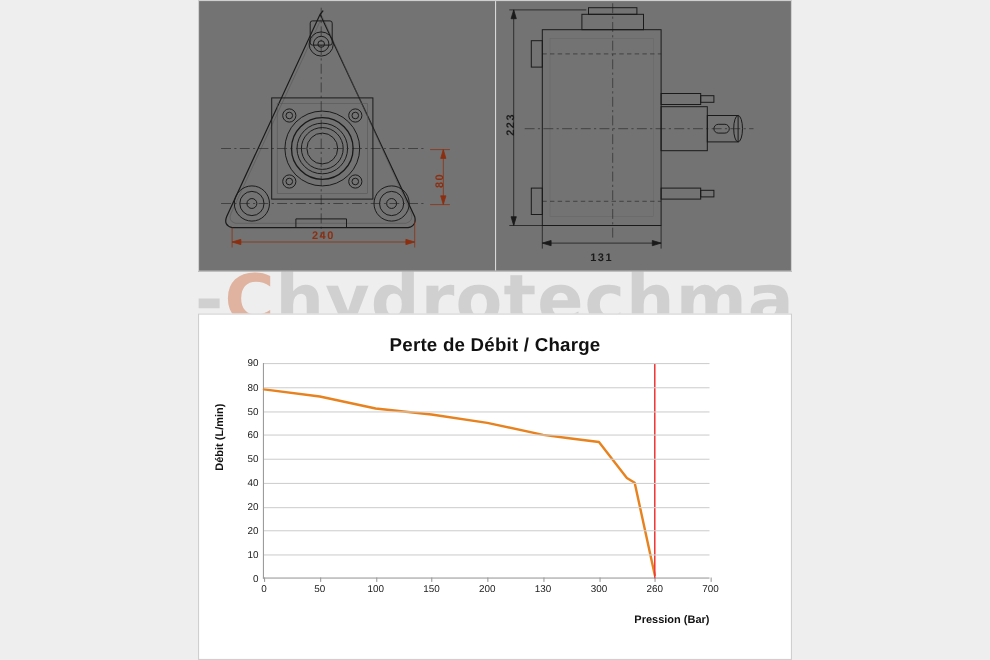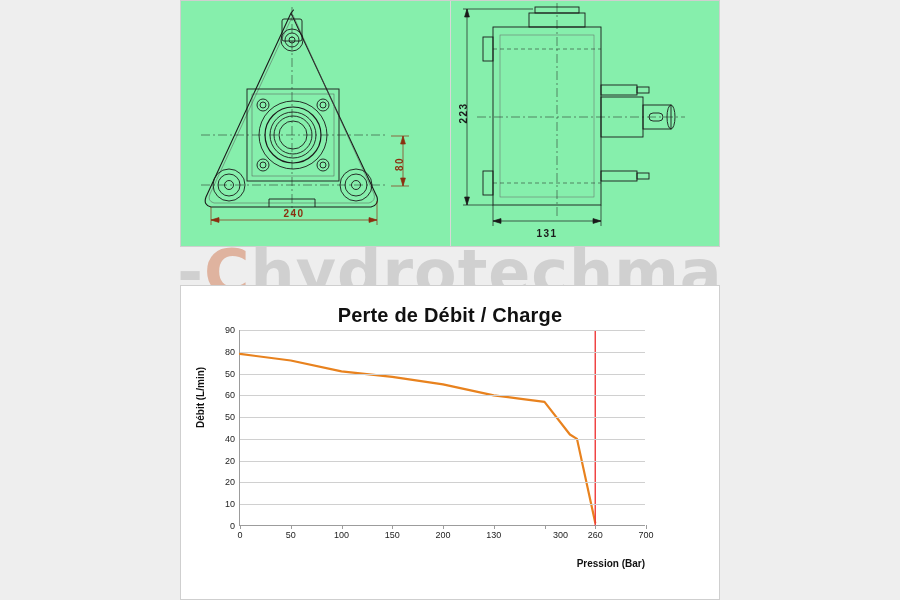--- a/index.html
+++ b/index.html
@@ -19,21 +19,21 @@
     inset: 0;
   }
 
   
   .drawing-panel {
     position: absolute;
     left: 180px;
     top: 0px;
     width: 540px;
     height: 247px;
-    background: #86efac;
+    background: #737373;
     border: 1px solid #cfcfcf;
     box-sizing: border-box;
   }
   .drawing-divider {
     position: absolute;
     left: 50%;
     top: 0;
     width: 1px;
     height: 100%;
     background: #d8d8d8;
@@ -49,21 +49,21 @@
     background: #ffffff;
     border: 1px solid #cfcfcf;
     box-sizing: border-box;
   }
   .chart-title {
     position: absolute;
     left: 0;
     right: 0;
     top: 18px;
     text-align: center;
-    font-size: 20px;
+    font-size: 17px;
     font-weight: bold;
     color: #111111;
     letter-spacing: 0.2px;
   }
   .plot {
     position: absolute;
     left: 58px;
     top: 44px;
     width: 406px;
     height: 196px;
@@ -315,21 +315,21 @@
         <div class="xtick" style="left: 50.75px;">50</div>
         <div class="xtickmark" style="left: 101.5px;"></div>
         <div class="xtick" style="left: 101.5px;">100</div>
         <div class="xtickmark" style="left: 152.25px;"></div>
         <div class="xtick" style="left: 152.25px;">150</div>
         <div class="xtickmark" style="left: 203px;"></div>
         <div class="xtick" style="left: 203px;">200</div>
         <div class="xtickmark" style="left: 253.75px;"></div>
         <div class="xtick" style="left: 253.75px;">130</div>
         <div class="xtickmark" style="left: 304.5px;"></div>
-        <div class="xtick" style="left: 304.5px; margin-left: 16px;">300</div>
+        <div class="xtick" style="left: 304.5px;">300</div>
         <div class="xtickmark" style="left: 355.25px;"></div>
         <div class="xtick" style="left: 355.25px;">260</div>
         <div class="xtickmark" style="left: 406px;"></div>
         <div class="xtick" style="left: 406px;">700</div>
       </div>
   </div>
 
 </div>
 
 </body></html>

